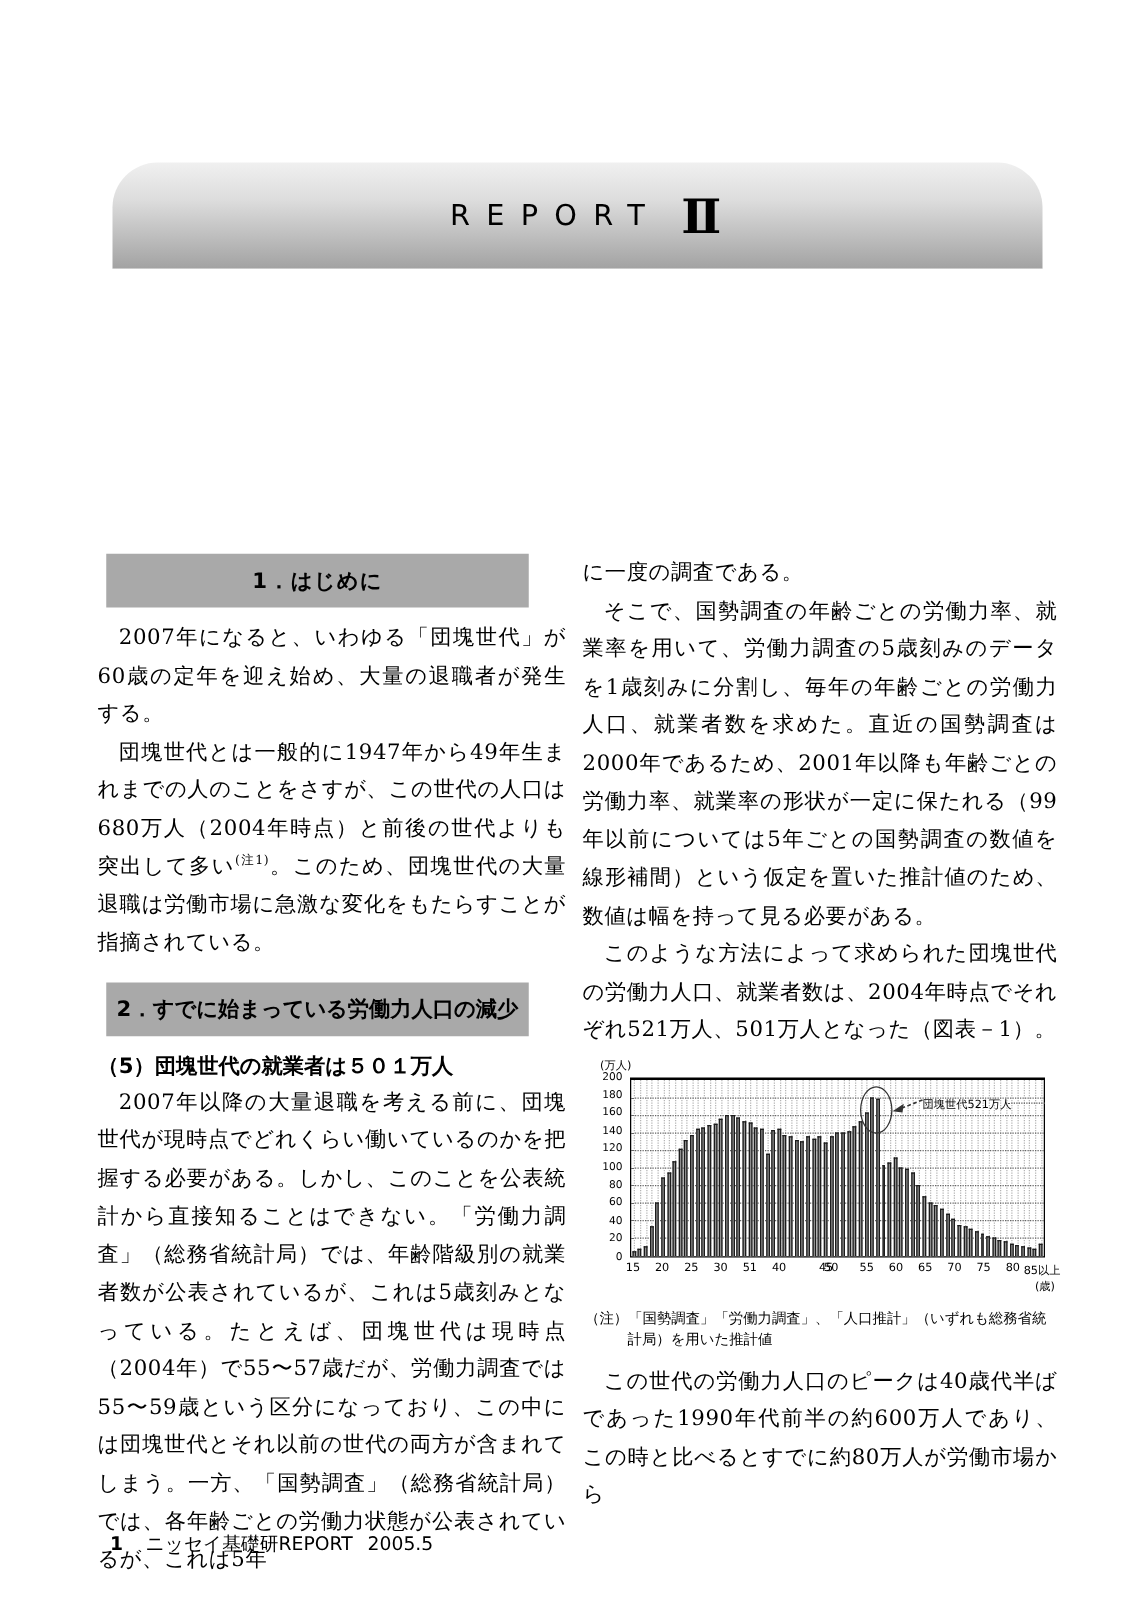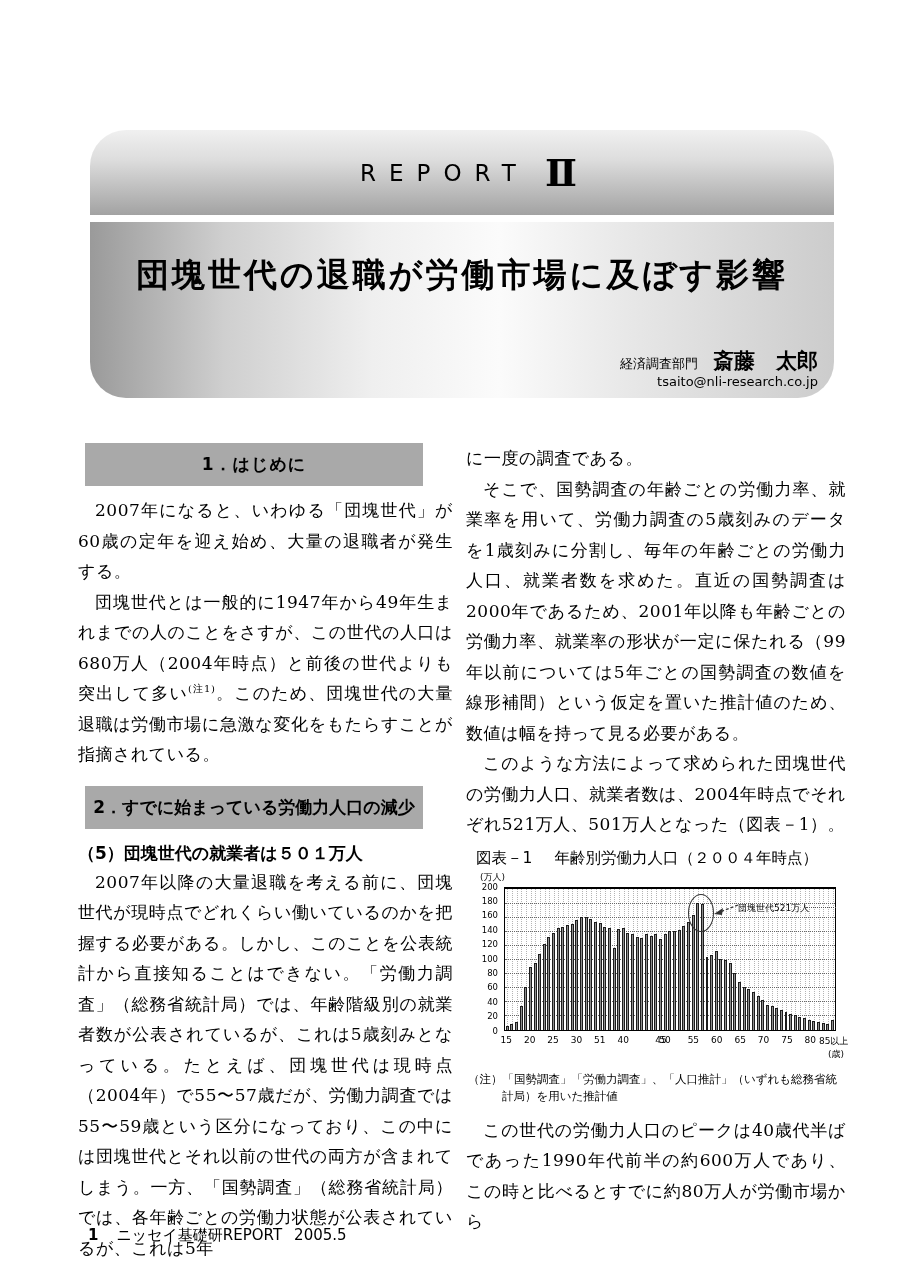--- a/index.html
+++ b/index.html
@@ -130,50 +130,37 @@
 </style>
 </head>
 <body>
 
 <div class="hdr">
   <div class="hdr-top">
     <span class="hdr-report">REPORT</span>
     <span class="hdr-numeral">Ⅱ</span>
   </div>
   <div class="hdr-gap"></div>
-  <div class="hdr-main">
-    <div class="hdr-title">団塊世代の退職が労働市場に及ぼす影響</div>
-    <div class="hdr-author">
-      <div>
-        <span class="hdr-dept">経済調査部門</span>
-        <span class="hdr-name">斎藤　太郎</span>
-      </div>
-      <div class="hdr-email">tsaito@nli-research.co.jp</div>
-    </div>
-  </div>
 </div>
 
 <div class="col col-left">
   <div class="sec-head">1．はじめに</div>
   <p class="body-p indent first-p">2007年になると、いわゆる「団塊世代」が60歳の定年を迎え始め、大量の退職者が発生する。</p>
   <p class="body-p indent"><span>団塊世代とは一般的に1947年から49年生まれまでの人のことをさすが、この世代の人口は680万人（2004年時点）と前後の世代よりも突出して多い</span><sup>(注1)</sup><span>。このため、団塊世代の大量退職は労働市場に急激な変化をもたらすことが指摘されている。</span></p>
   <div class="sec-head head2">2．すでに始まっている労働力人口の減少</div>
   <div class="subhead">（5）団塊世代の就業者は５０１万人</div>
   <p class="body-p indent">2007年以降の大量退職を考える前に、団塊世代が現時点でどれくらい働いているのかを把握する必要がある。しかし、このことを公表統計から直接知ることはできない。「労働力調査」（総務省統計局）では、年齢階級別の就業者数が公表されているが、これは5歳刻みとなっている。たとえば、団塊世代は現時点（2004年）で55〜57歳だが、労働力調査では55〜59歳という区分になっており、この中には団塊世代とそれ以前の世代の両方が含まれてしまう。一方、「国勢調査」（総務省統計局）では、各年齢ごとの労働力状態が公表されているが、これは5年</p>
 </div>
 
 <div class="col col-right">
   <p class="body-p">に一度の調査である。</p>
   <p class="body-p indent">そこで、国勢調査の年齢ごとの労働力率、就業率を用いて、労働力調査の5歳刻みのデータを1歳刻みに分割し、毎年の年齢ごとの労働力人口、就業者数を求めた。直近の国勢調査は2000年であるため、2001年以降も年齢ごとの労働力率、就業率の形状が一定に保たれる（99年以前については5年ごとの国勢調査の数値を線形補間）という仮定を置いた推計値のため、数値は幅を持って見る必要がある。</p>
   <p class="body-p indent">このような方法によって求められた団塊世代の労働力人口、就業者数は、2004年時点でそれぞれ521万人、501万人となった（図表－1）。</p>
 
   <div class="fig">
-    <div class="fig-title">
-      <span class="fig-label">図表－1</span><span>年齢別労働力人口（２００４年時点）</span>
-    </div>
     <div class="chart-wrap">
       <div class="y-unit">(万人)</div>
       <div class="plot">
         <div class="anno-circle"></div>
         <svg class="anno-arrow" width="32" height="20" viewBox="0 0 32 20">
           <line x1="29" y1="7" x2="11" y2="14" stroke="#333" stroke-width="1.3" stroke-dasharray="3,2"></line>
           <polygon points="5,16 14,10 13,17" fill="#333"></polygon>
         </svg>
         <div class="anno-text">団塊世代521万人</div>
         <div class="anno-dots"></div>

